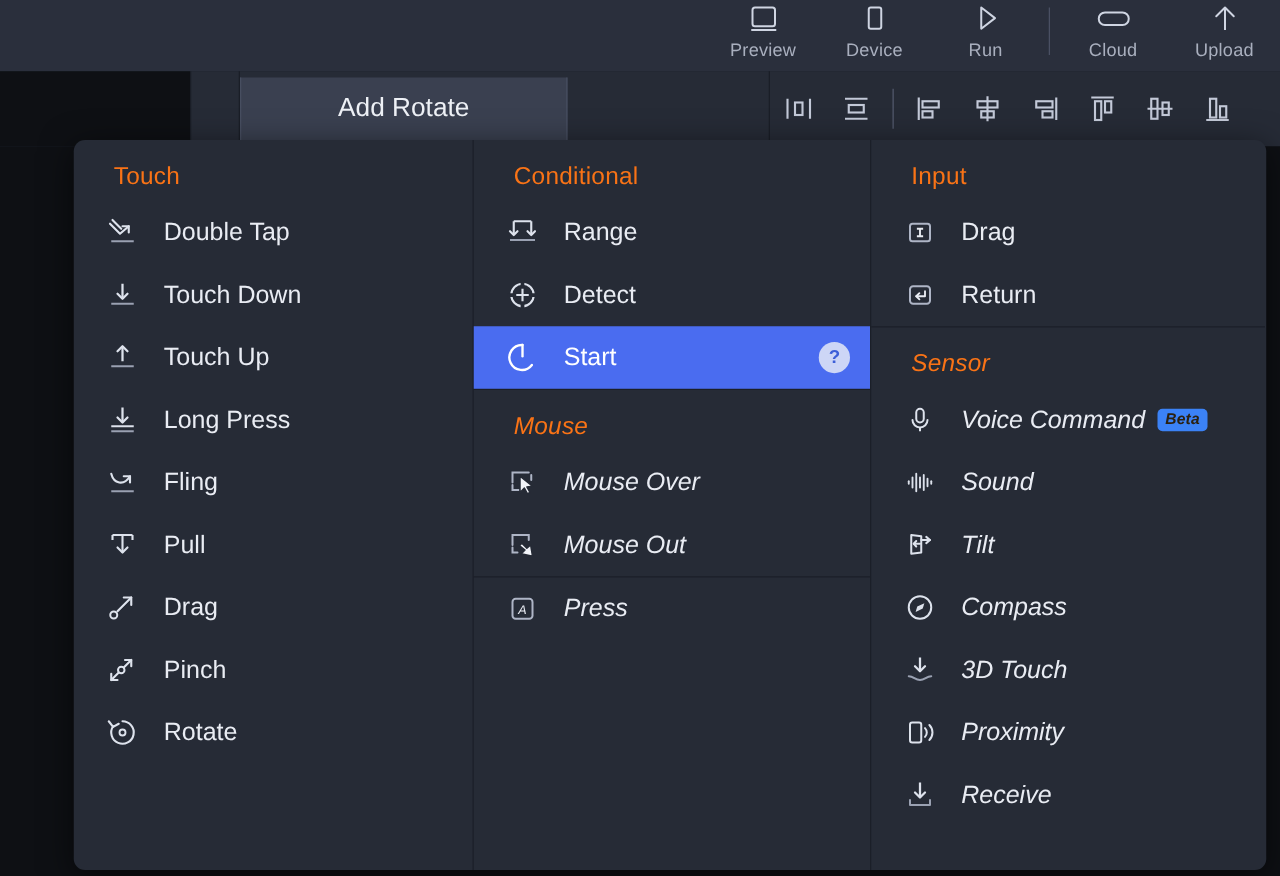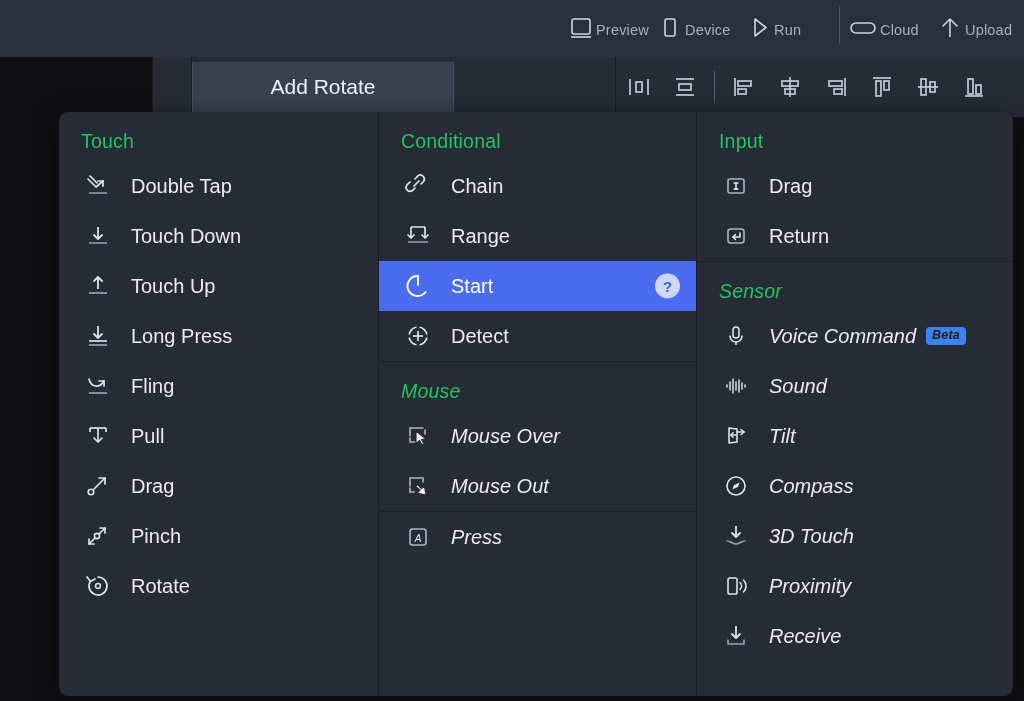--- a/index.html
+++ b/index.html
@@ -16,21 +16,21 @@
     position:absolute;left:0;top:0;width:1024px;height:57px;
     background:#2a2f3c;
     border-bottom:1px solid #1b1f28;
   }
   .tb-items{
     position:absolute;right:0;top:0;height:57px;
     display:flex;align-items:flex-start;
   }
   .tb-item{
     width:89px;height:57px;
-    display:flex;flex-direction:row;align-items:center;justify-content:flex-start;
+    display:flex;flex-direction:column;align-items:center;justify-content:flex-start;
     padding-top:2px;box-sizing:border-box;cursor:pointer;
   }
   .tb-ico{height:30px;display:flex;align-items:center;justify-content:center;}
   .tb-lab{
     font-size:14.5px;color:#a9afbe;letter-spacing:.2px;line-height:1;
     margin-top:2px;
   }
   .tb-sep{
     width:1px;height:38px;background:#4a5063;margin:6px 6px 0 6px;align-self:flex-start;
   }
@@ -68,21 +68,21 @@
     display:flex;overflow:hidden;
   }
   .col{position:relative;height:100%;box-sizing:border-box;}
   .col-touch{width:319px;}
   .col-mid{width:319px;border-left:1px solid #1b1f28;border-right:1px solid #1b1f28;}
   .col-right{width:315px;}
 
   .grp{padding:0;}
   .grp + .grp{border-top:1px solid #1b1f28;font-style:italic;}
   .grp-title{
-    color:#22c55e;font-size:19.5px;padding:18px 0 8px 22px;letter-spacing:.2px;
+    color:#f97316;font-size:19.5px;padding:18px 0 8px 32px;letter-spacing:.2px;
   }
   .row{
     height:50px;display:flex;align-items:center;cursor:pointer;padding:0 14px 0 22px;
     position:relative;
   }
   .row .ic{
     width:34px;min-width:34px;height:34px;display:flex;align-items:center;justify-content:center;
     margin-right:16px;
   }
   .row .lab{color:#e9ecf3;font-size:20px;white-space:nowrap;}
@@ -361,69 +361,59 @@
           <span class="lab">Rotate</span>
         </div>
       </div>
     </div>
 
     <div class="col col-mid">
 
       <div class="grp">
         <div class="grp-title">Conditional</div>
 
-        <div class="row">
-          <span class="ic">
-            <svg width="30" height="30" viewBox="0 0 30 30">
-              <path d="M12 17 L9.5 19.5 a4 4 0 0 1 -5.6 -5.6 L7 11" fill="none" stroke="#dde2ec" stroke-width="1.7" stroke-linecap="round"></path>
-              <path d="M18 13 L20.5 10.5 a4 4 0 0 0 -5.6 -5.6 L12 8" fill="none" stroke="#dde2ec" stroke-width="1.7" stroke-linecap="round"></path>
-              <line x1="11" y1="15" x2="16" y2="10" stroke="#dde2ec" stroke-width="1.7" stroke-linecap="round"></line>
-            </svg>
-          </span>
-          <span class="lab">Chain</span>
-        </div>
 
         <div class="row">
           <span class="ic">
             <svg width="30" height="30" viewBox="0 0 30 30">
               <line x1="8" y1="6" x2="8" y2="17" stroke="#dde2ec" stroke-width="1.7"></line>
               <path d="M5 14 L8 17 L11 14" fill="none" stroke="#dde2ec" stroke-width="1.7" stroke-linecap="round" stroke-linejoin="round"></path>
               <line x1="22" y1="6" x2="22" y2="17" stroke="#dde2ec" stroke-width="1.7"></line>
               <path d="M19 14 L22 17 L25 14" fill="none" stroke="#dde2ec" stroke-width="1.7" stroke-linecap="round" stroke-linejoin="round"></path>
               <line x1="8" y1="6" x2="22" y2="6" stroke="#dde2ec" stroke-width="1.7"></line>
               <line x1="5" y1="21" x2="25" y2="21" stroke="#9aa1b2" stroke-width="1.7"></line>
             </svg>
           </span>
           <span class="lab">Range</span>
-        </div>
-
-        <div class="row sel">
-          <span class="ic">
-            <svg width="30" height="30" viewBox="0 0 30 30">
-              <path d="M15 5 L15 14" fill="none" stroke="#ffffff" stroke-width="1.9" stroke-linecap="round"></path>
-              <path d="M15 5 A10 10 0 1 0 22.5 21" fill="none" stroke="#ffffff" stroke-width="1.9" stroke-linecap="round"></path>
-            </svg>
-          </span>
-          <span class="lab">Start</span>
-          <span class="help">?</span>
         </div>
 
         <div class="row">
           <span class="ic">
             <svg width="30" height="30" viewBox="0 0 30 30">
               <circle cx="15" cy="15" r="9" fill="none" stroke="#dde2ec" stroke-width="1.7"></circle>
               <line x1="15" y1="3" x2="15" y2="9" stroke="#262b36" stroke-width="3"></line>
               <line x1="15" y1="21" x2="15" y2="27" stroke="#262b36" stroke-width="3"></line>
               <line x1="3" y1="15" x2="9" y2="15" stroke="#262b36" stroke-width="3"></line>
               <line x1="21" y1="15" x2="27" y2="15" stroke="#262b36" stroke-width="3"></line>
               <line x1="15" y1="10" x2="15" y2="20" stroke="#dde2ec" stroke-width="1.7"></line>
               <line x1="10" y1="15" x2="20" y2="15" stroke="#dde2ec" stroke-width="1.7"></line>
             </svg>
           </span>
           <span class="lab">Detect</span>
+        </div>
+
+        <div class="row sel">
+          <span class="ic">
+            <svg width="30" height="30" viewBox="0 0 30 30">
+              <path d="M15 5 L15 14" fill="none" stroke="#ffffff" stroke-width="1.9" stroke-linecap="round"></path>
+              <path d="M15 5 A10 10 0 1 0 22.5 21" fill="none" stroke="#ffffff" stroke-width="1.9" stroke-linecap="round"></path>
+            </svg>
+          </span>
+          <span class="lab">Start</span>
+          <span class="help">?</span>
         </div>
       </div>
 
       <div class="grp">
         <div class="grp-title">Mouse</div>
 
         <div class="row">
           <span class="ic">
             <svg width="30" height="30" viewBox="0 0 30 30">
               <path d="M7 15 L7 7 L20 7 M22 9 L22 13" fill="none" stroke="#aeb5c6" stroke-width="1.6" stroke-linecap="round"></path>

